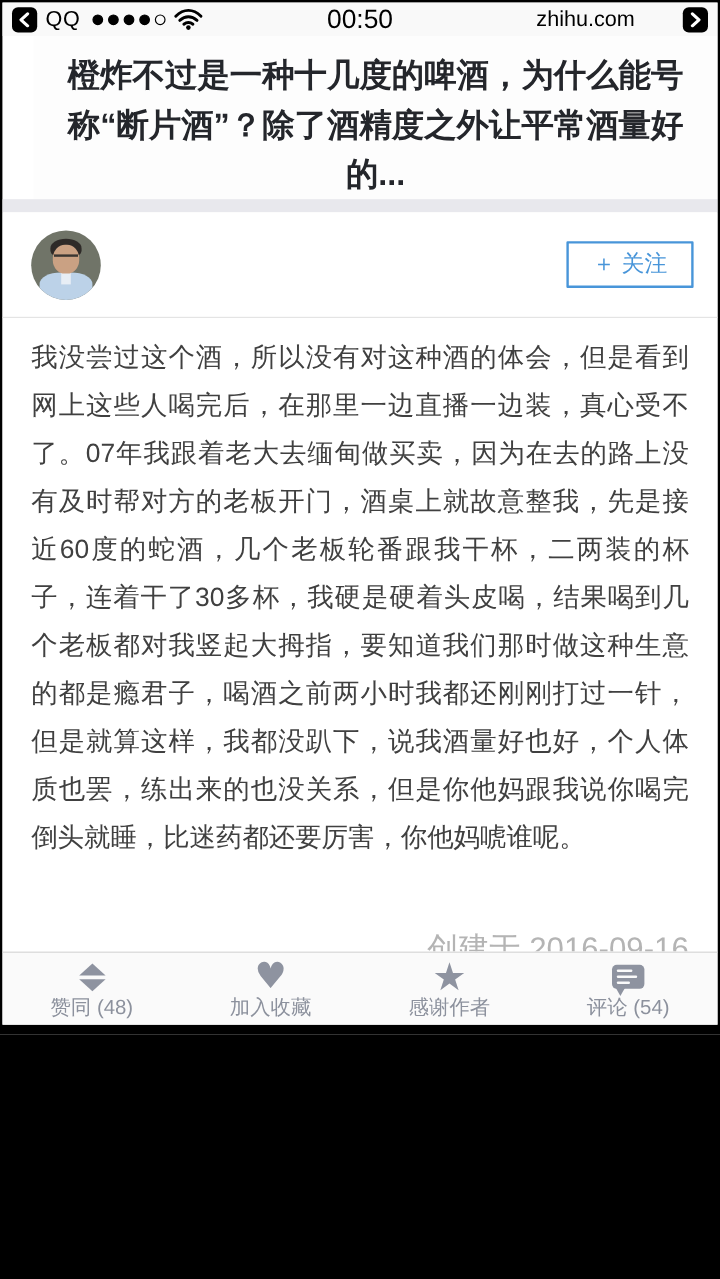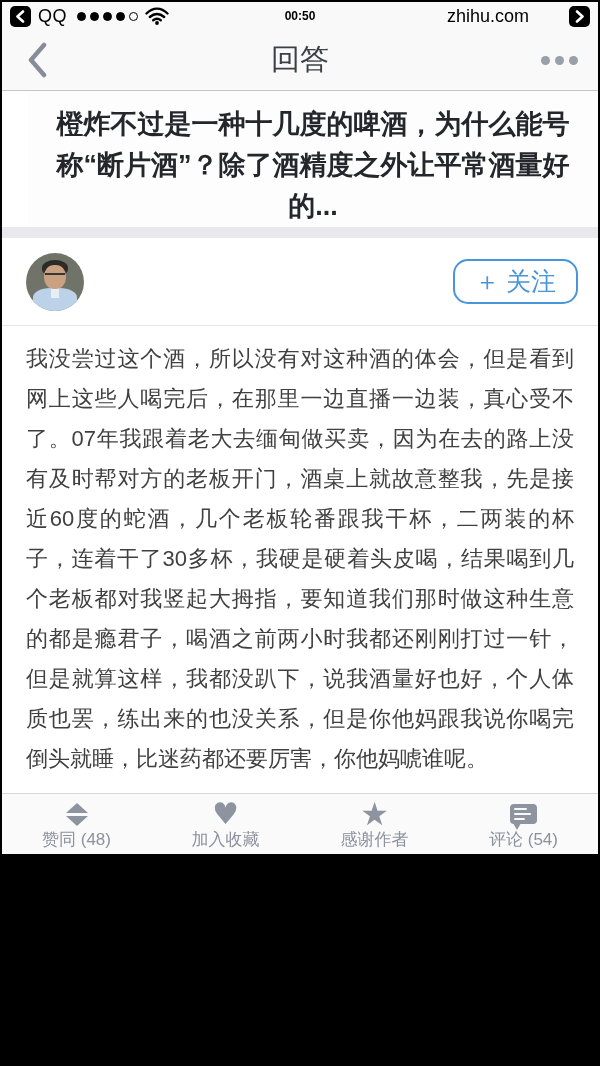--- a/index.html
+++ b/index.html
@@ -33,21 +33,21 @@
   .sb-badge{
     width:21px;height:21px;border-radius:5px;background:#000;
     display:flex;align-items:center;justify-content:center;flex:0 0 21px;
   }
   .sb-carrier{font-size:18px;letter-spacing:.5px;}
   .sdots{display:flex;align-items:center;gap:4px;margin-left:3px;}
   .sdot{width:9px;height:9px;border-radius:50%;border:1.2px solid #000;box-sizing:border-box;}
   .sdot.filled{background:#000;}
   .sb-time{
     position:absolute;left:0;right:0;text-align:center;
-    font-size:12px;font-weight:700;pointer-events:none;
+    font-size:22px;font-weight:400;pointer-events:none;
   }
   .sb-site{font-size:18px;}
 
   
   .navbar{
     height:60px;flex:0 0 60px;
     background:#f9f9f9;
     border-bottom:1px solid #c6c6c8;
     display:flex;align-items:center;
     padding:0 18px;position:relative;
@@ -85,24 +85,24 @@
   .avatar .hair{position:absolute;left:16px;top:7px;width:26px;height:16px;border-radius:50% 50% 40% 40%;background:#2e2a28;}
   .avatar .face{position:absolute;left:18px;top:12px;width:22px;height:24px;border-radius:46%;background:#caa183;}
   .avatar .glasses{position:absolute;left:19px;top:20px;width:20px;height:5px;border-top:2px solid #3a3632;}
   .avatar .shirt{position:absolute;left:7px;top:35px;width:44px;height:24px;border-radius:40% 40% 0 0;background:#bcd2e8;}
   .avatar .collar{position:absolute;left:25px;top:35px;width:8px;height:10px;background:#e8eef5;}
   .author-meta{margin-left:18px;display:flex;flex-direction:column;gap:4px;}
   .author-name{font-size:26px;font-weight:700;color:#2b2b2b;}
   .author-bio{font-size:23px;color:#9b9b9b;}
   .follow-btn{
     margin-left:auto;
-    border:2px solid #4895d9;border-radius:15px;background:transparent;
-    color:#4895d9;font-size:25px;
+    border:2px solid #4895d9;border-radius:1px;background:transparent;
+    color:#4895d9;font-size:19px;
     padding:8px 20px;line-height:1;
-    font-family:Liberation Serif, serif;cursor:pointer;
+    font-family:Liberation Sans, sans-serif;cursor:pointer;
   }
 
   
   .content{flex:1 1 auto;background:#fff;overflow:hidden;display:flex;flex-direction:column;}
   .answer-body{
     padding:13px 24px 0;
     font-size:22px;line-height:40px;color:#404040;
     text-align:justify;
   }
   .answer-meta{
@@ -164,53 +164,39 @@
     <div class="sb-right">
       <span class="sb-site">zhihu.com</span>
       <span class="sb-badge">
         <svg width="11" height="13" viewBox="0 0 11 13">
             <polyline points="3,1.5 8.5,6.5 3,11.5" fill="none" stroke="#fff" stroke-width="2.6" stroke-linecap="round" stroke-linejoin="round"></polyline>
           </svg>
       </span>
     </div>
   </div>
 
-  <div class="navbar">
-    <div class="nav-title">回答</div>
-    <div class="nav-back">
-      <span style="display:flex;">
-        <svg width="22" height="36" viewBox="0 0 22 36">
-            <polyline points="18,3 5,18 18,33" fill="none" stroke="#878d98" stroke-width="4.5" stroke-linecap="round" stroke-linejoin="round"></polyline>
-          </svg>
-      </span>
-    </div>
-    <div class="nav-more">
-      <i></i>
-        <i></i>
-        <i></i>
-    </div>
-  </div>
 
   <div class="question">橙炸不过是一种十几度的啤酒，为什么能号称“断片酒”？除了酒精度之外让平常酒量好的...</div>
   <div class="gap"></div>
 
   <div class="author">
     <div class="avatar">
       <span class="shirt"></span>
       <span class="collar"></span>
       <span class="hair"></span>
       <span class="face"></span>
       <span class="glasses"></span>
     </div>
     <button class="follow-btn">＋ 关注</button>
   </div>
 
   <div class="content">
     <div class="answer-body">我没尝过这个酒，所以没有对这种酒的体会，但是看到网上这些人喝完后，在那里一边直播一边装，真心受不了。07年我跟着老大去缅甸做买卖，因为在去的路上没有及时帮对方的老板开门，酒桌上就故意整我，先是接近60度的蛇酒，几个老板轮番跟我干杯，二两装的杯子，连着干了30多杯，我硬是硬着头皮喝，结果喝到几个老板都对我竖起大拇指，要知道我们那时做这种生意的都是瘾君子，喝酒之前两小时我都还刚刚打过一针，但是就算这样，我都没趴下，说我酒量好也好，个人体质也罢，练出来的也没关系，但是你他妈跟我说你喝完倒头就睡，比迷药都还要厉害，你他妈唬谁呢。</div>
     <div class="answer-meta">
+      <div>创建于 2016-09-16</div>
     </div>
   </div>
 
   <div class="toolbar">
     <div class="tb-item">
       <span class="tb-icon">
         <span class="vote">
             <span class="tri-up"></span>
             <span class="tri-down"></span>
           </span>

